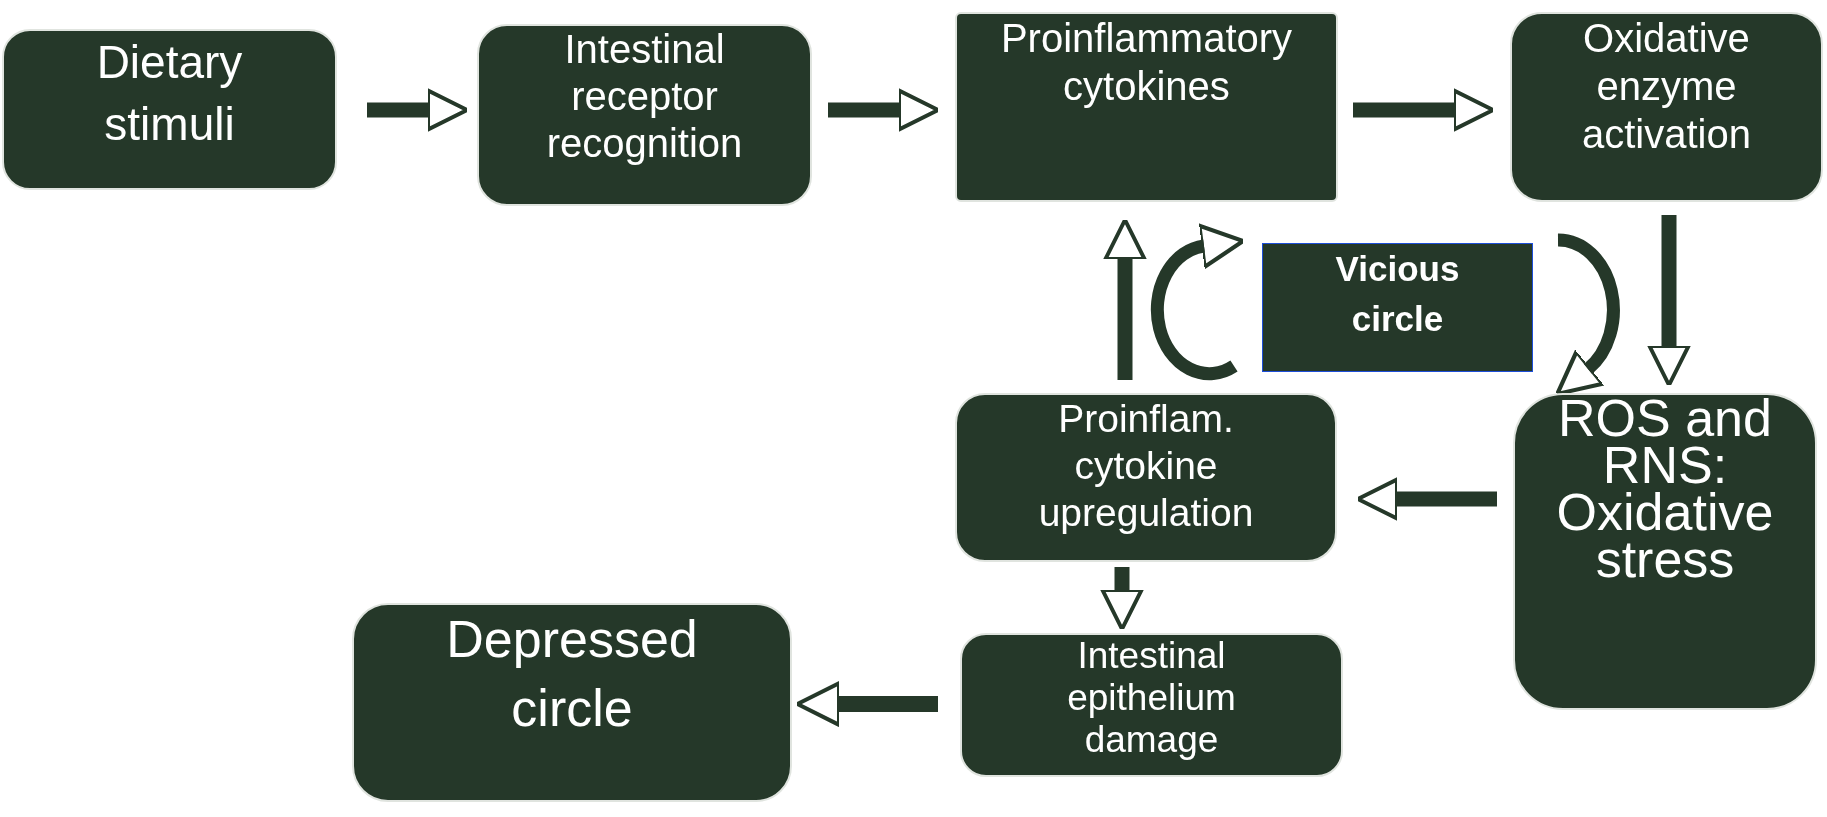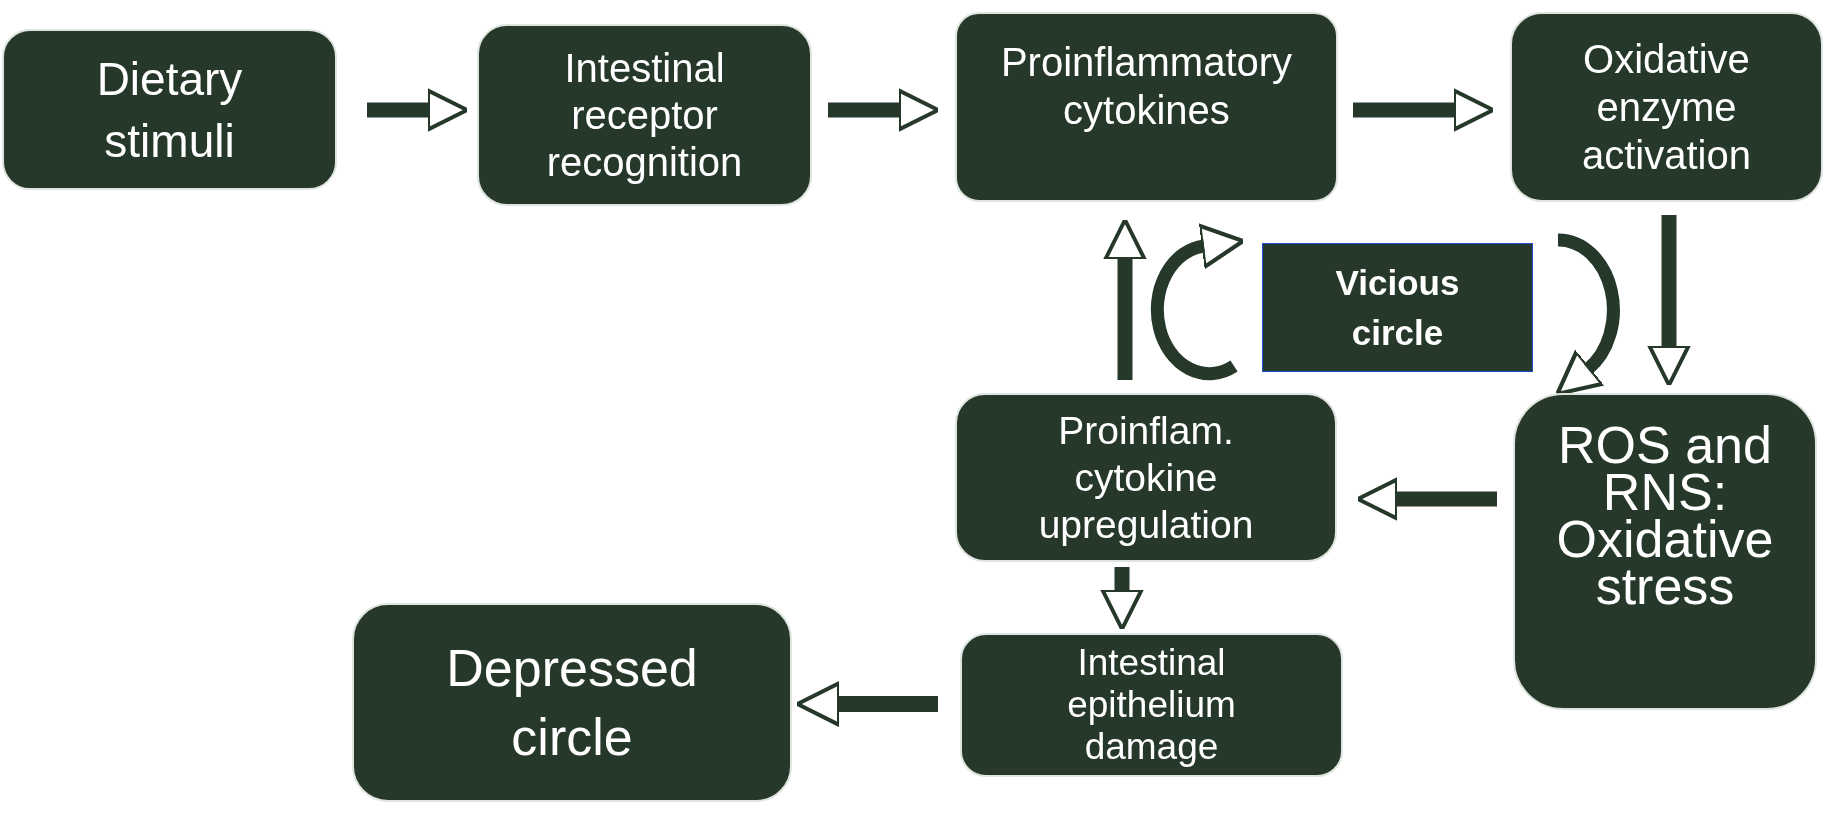--- a/index.html
+++ b/index.html
@@ -9,30 +9,30 @@
     background:#ffffff;
     font-family:"Liberation Sans", sans-serif;
     overflow:hidden;
   }
   .node{
     position:absolute;
     box-sizing:border-box;
     background:#253829;
     color:#ffffff;
     display:flex;
-    align-items:center;
+    align-items:flex-start;
     justify-content:center;
     text-align:center;
     border:2px solid #e0e4df;
   }
   .node .lbl{white-space:pre-line;}
   
   .n1{left:2px;   top:29px;  width:335px; height:161px; border-radius:28px; font-size:46px; line-height:62px;}
   .n2{left:477px; top:24px;  width:335px; height:182px; border-radius:30px; font-size:40px; line-height:47px;}
-  .n3{left:955px; top:12px;  width:383px; height:190px; border-radius:24px; font-size:40px; line-height:48px; padding-bottom:42px;}
+  .n3{left:955px; top:12px;  width:383px; height:190px; border-radius:6px; font-size:40px; line-height:48px; padding-bottom:42px;}
   .n4{left:1510px;top:12px;  width:313px; height:190px; border-radius:32px; font-size:40px; line-height:48px;}
   .n5{left:1262px;top:243px; width:271px; height:129px; border-radius:0;    font-size:35px; line-height:50px; font-weight:bold; border:1px solid #1d4ed8;}
   .n6{left:955px; top:393px; width:382px; height:169px; border-radius:30px; font-size:39px; line-height:47px;}
   .n7{left:1513px;top:393px; width:304px; height:317px; border-radius:50px; font-size:52px; line-height:47px; padding-bottom:72px;}
   .n8{left:960px; top:633px; width:383px; height:144px; border-radius:26px; font-size:37px; line-height:42px;}
   .n9{left:352px; top:603px; width:440px; height:199px; border-radius:36px; font-size:52px; line-height:69px;}
   svg#arrows{position:absolute;left:0;top:0;}
   svg#arrows path{stroke:#253829;fill:none;}
 </style>
 </head>

